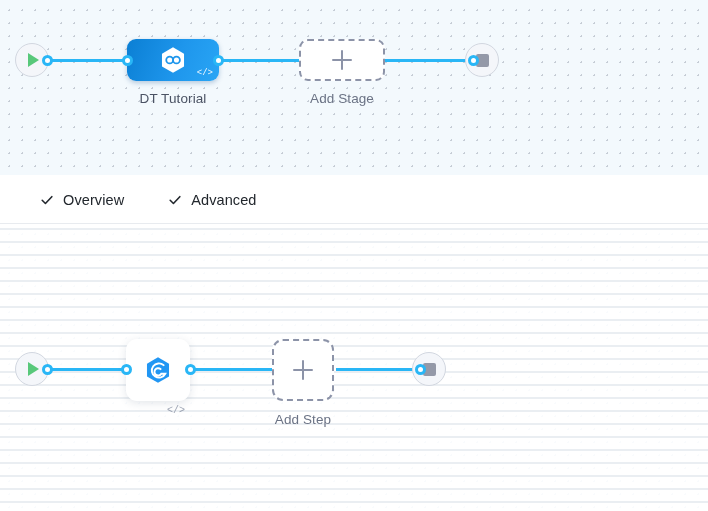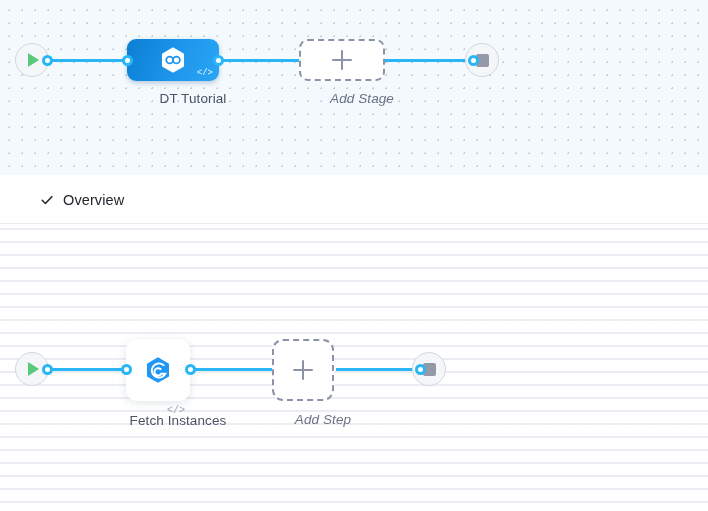--- a/index.html
+++ b/index.html
@@ -228,23 +228,22 @@
   .plus::after  { top: 0; bottom: 0; left: 9px; width: 2px; }
 
   .node-label {
     position: absolute;
     font-size: 13.5px;
     color: #4b5364;
     text-align: center;
     white-space: nowrap;
     transform: translateX(-50%);
     letter-spacing: 0.1px;
-    margin-left: 20px;
-  }
-  .node-label.muted { color: #6b7385; font-style: italic; }
+  }
+  .node-label.muted { color: #6b7385; }
 </style>
 </head>
 <body>
 
 <div class="app">
 
   <div class="stage-canvas">
 
     <div class="wire" style="left:48px; top:59px; width:82px;"></div>
     <div class="wire" style="left:216px; top:59px; width:90px;"></div>
@@ -285,20 +284,26 @@
     <div class="tab">
       <svg class="check-icon" viewBox="0 0 16 16">
         <path d="M2.5 8.3 L6.2 12 L13.5 4.2" fill="none" stroke="#22272d" stroke-width="1.8" stroke-linecap="round" stroke-linejoin="round"></path>
       </svg>
       <span class="tab-label">Overview</span>
     </div>
 
 
 
 
+    <div class="tab">
+      <svg class="check-icon" viewBox="0 0 16 16">
+        <path d="M2.5 8.3 L6.2 12 L13.5 4.2" fill="none" stroke="#22272d" stroke-width="1.8" stroke-linecap="round" stroke-linejoin="round"></path>
+      </svg>
+      <span class="tab-label">Advanced</span>
+    </div>
   </div>
 
   <div class="step-canvas">
 
     <div class="wire" style="left:48px; top:144px; width:85px;"></div>
     <div class="wire" style="left:188px; top:144px; width:86px;"></div>
     <div class="wire" style="left:336px; top:144px; width:84px;"></div>
 
     <div class="endcap" style="left:15px; top:128px;">
       <div class="play-tri"></div>
@@ -307,21 +312,20 @@
 
     <div class="step-node" style="left:126px; top:115px;">
       <svg width="30" height="30" viewBox="0 0 40 40">
         <path d="M20,3 L34.7,11.5 L34.7,28.5 L20,37 L5.3,28.5 L5.3,11.5 Z" fill="#2196f3"></path>
         <path d="M27.5 13.5 a9.5 9.5 0 1 0 2.2 11.5 l-5.3 0 a4.9 4.9 0 1 1 -1.0 -6.2" fill="none" stroke="#ffffff" stroke-width="2.6" stroke-linecap="round"></path>
       </svg>
       <span class="code-badge">&lt;/&gt;</span>
     </div>
     <div class="port" style="left:121px; top:140px;"></div>
     <div class="port" style="left:185px; top:140px;"></div>
-    <div class="node-label" style="left:158px; top:189px;">Fetch Instances</div>
 
     <div class="add-box square" style="left:272px; top:115px;">
       <div class="plus"></div>
     </div>
     <div class="node-label muted" style="left:303px; top:188px;">Add Step</div>
 
     <div class="endcap" style="left:412px; top:128px;">
       <div class="stop-sq"></div>
     </div>
     <div class="port" style="left:415px; top:140px;"></div>

